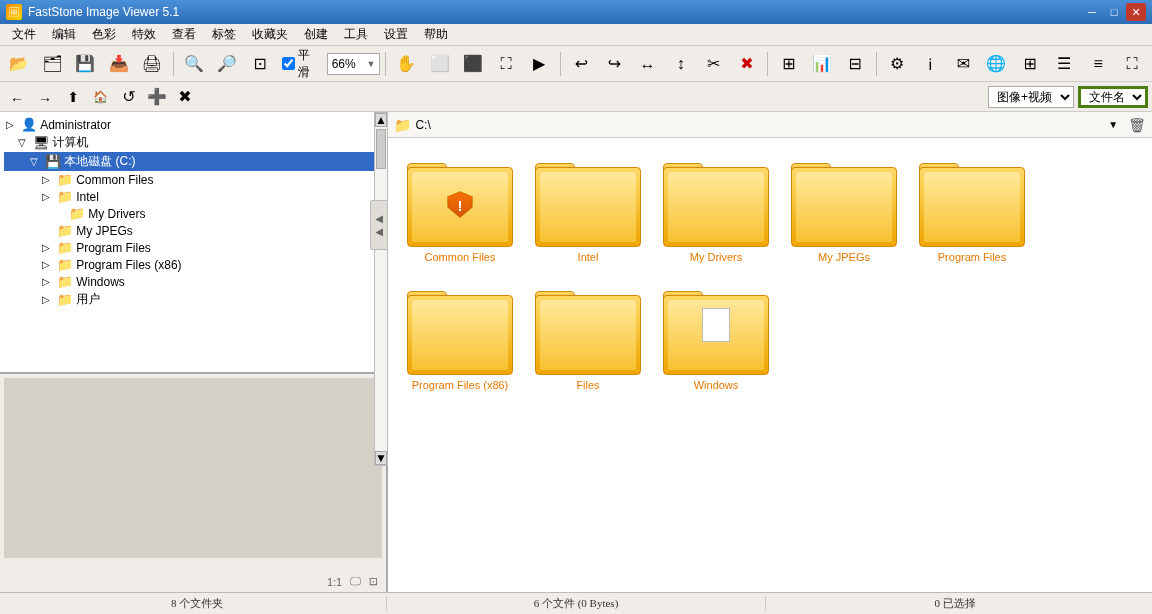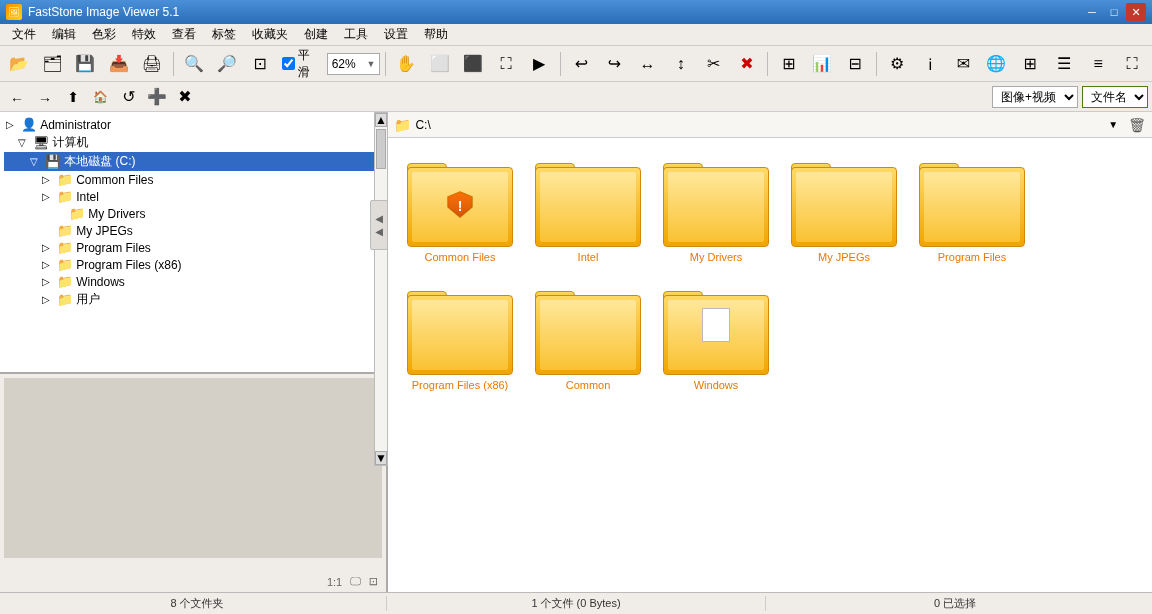--- a/index.html
+++ b/index.html
@@ -281,34 +281,35 @@
     .view-select {
       height: 22px;
       font-size: 12px;
       border: 1px solid #aaa;
       background: white;
       padding: 0 4px;
     }
     .sort-select {
       height: 22px;
       font-size: 12px;
-      border: 1px solid #4d7c0f;
+      border: 3px solid #4d7c0f;
       background: white;
       padding: 0 4px;
     }
 
     
     .status-bar {
       height: 22px;
       background: #f0ede8;
       border-top: 1px solid #bbb;
       display: flex;
       align-items: center;
       padding: 0 8px;
       gap: 0;
+      font-family: Liberation Serif, serif;
     }
     .status-section {
       flex: 1;
       text-align: center;
       font-size: 11px;
       color: #333;
       border-right: 1px solid #ccc;
     }
     .status-section:last-child { border-right: none; }
 
@@ -355,21 +356,21 @@
   <div class="tb-btn" title="打印">🖨</div>
   <div class="tb-sep"></div>
   <div class="tb-btn" title="放大">🔍</div>
   <div class="tb-btn" title="缩小">🔎</div>
   <div class="tb-btn" title="实际大小">⊡</div>
   <div class="smooth-check">
     <input type="checkbox" checked="" style="">
     <span>平滑</span>
   </div>
   <div class="zoom-box">
-    <span>62%</span>
+    <span>66%</span>
     <span style="margin-left:auto; font-size:9px; color:#666;">▼</span>
   </div>
   <div class="tb-sep"></div>
   <div class="tb-btn" title="手形工具">✋</div>
   <div class="tb-btn">⬜</div>
   <div class="tb-btn">⬛</div>
   <div class="tb-btn">⛶</div>
   <div class="tb-btn">▶</div>
   <div class="tb-sep"></div>
   <div class="tb-btn">↩</div>
@@ -573,34 +574,34 @@
           <div class="folder-body"></div>
         </div>
         <div class="file-label">Program Files (x86)</div>
       </div>
 
       <div class="file-item">
         <div class="folder-thumb">
           <div class="folder-tab"></div>
           <div class="folder-body"></div>
         </div>
-        <div class="file-label">Common</div>
+        <div class="file-label">Files</div>
       </div>
 
       <div class="file-item">
         <div class="folder-thumb">
           <div class="folder-tab"></div>
           <div class="folder-body">
             <div style="position:absolute; top:12px; left:50%; transform:translateX(-50%); width:28px; height:34px; background:white; border:1px solid #bbb; z-index:3;"></div>
           </div>
         </div>
         <div class="file-label">Windows</div>
       </div>
 
     </div>
   </div>
 </div>
 
 <div class="status-bar">
   <div class="status-section">8 个文件夹</div>
-  <div class="status-section">1 个文件 (0 Bytes)</div>
+  <div class="status-section">6 个文件 (0 Bytes)</div>
   <div class="status-section">0 已选择</div>
 </div>
 
 </body></html>

